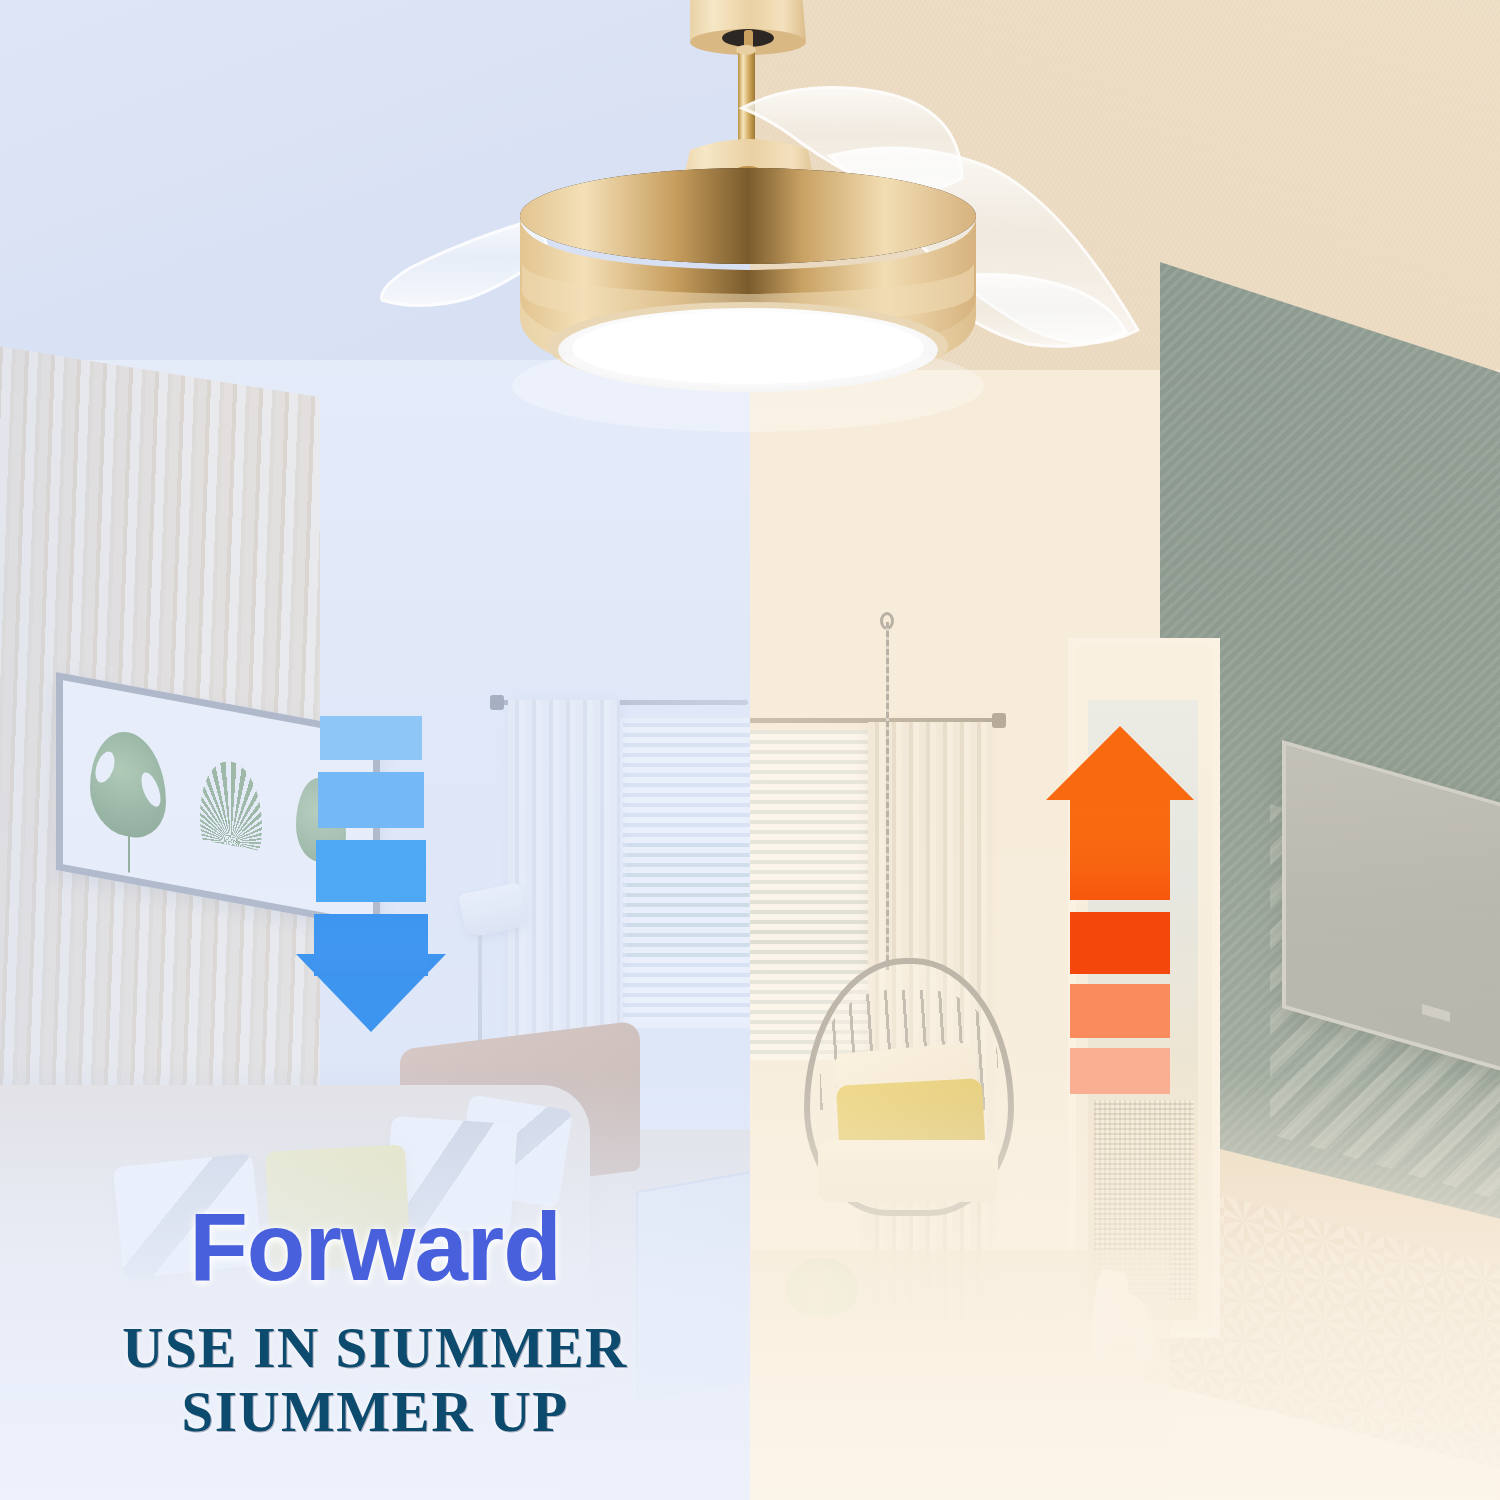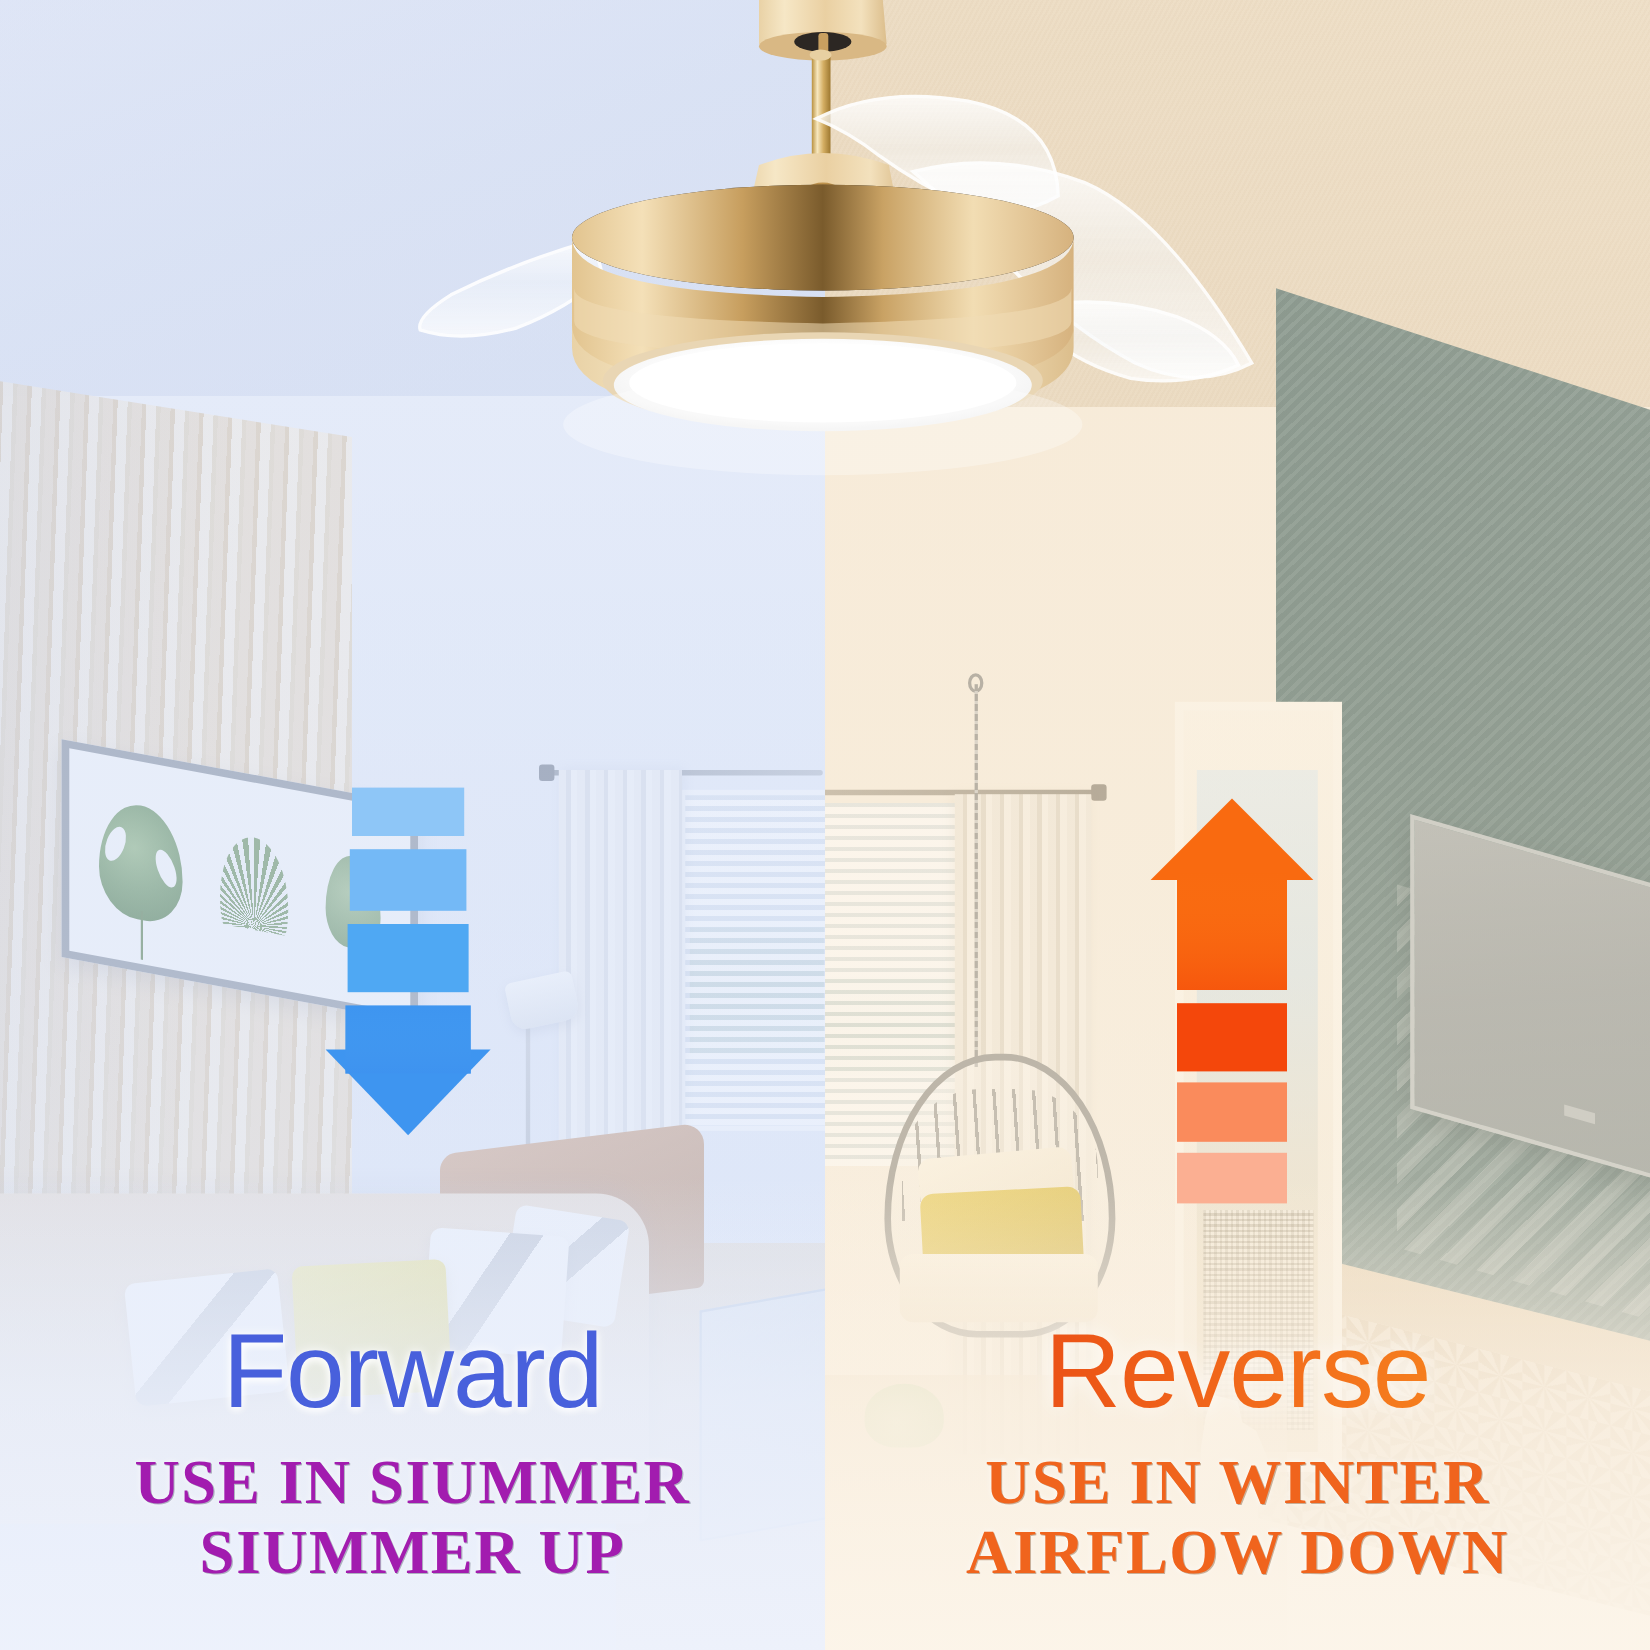--- a/index.html
+++ b/index.html
@@ -271,21 +271,21 @@
   .arrow { position:absolute; }
   .arrow svg { display:block; overflow:visible; }
 
   
   .caption{ position:absolute; text-align:center; }
   .cap-left{ left:50px; top:1198px; width:650px; }
   .cap-right{ left:800px; top:1198px; width:650px; }
 
   .headline{
     font-family:"Liberation Sans", sans-serif;
-    font-weight:normal;
+    font-weight:bold;
     font-size:96px;
     line-height:1.02;
     letter-spacing:-1px;
   }
   .headline-blue{
     color:#4860DC;
     text-shadow:0 0 10px rgba(255,255,255,.95), 0 3px 7px rgba(255,255,255,.9);
   }
   .headline-orange{
     background:linear-gradient(90deg,#E53E16 0%,#ED5817 30%,#F36F1C 58%,#F8901F 100%);
@@ -295,21 +295,21 @@
   }
   .subline{
     font-family:"Liberation Serif", serif;
     font-weight:bold;
     font-size:57px;
     line-height:1.12;
     margin-top:20px;
     letter-spacing:1.5px;
   }
   .subline-blue{
-    color:#a21caf;
+    color:#0c4a6e;
     text-shadow:1px 1px 0 rgba(90,95,120,.45), 0 0 6px rgba(255,255,255,.7);
   }
   .subline-orange{
     color:#F0641D;
     text-shadow:1px 1px 0 rgba(140,90,50,.45), 0 0 6px rgba(255,255,255,.7);
   }
   .subline div{ white-space:nowrap; }
 </style>
 </head>
 <body>
@@ -508,21 +508,14 @@
   </div>
 
   <div class="caption cap-left">
     <div class="headline headline-blue">Forward</div>
     <div class="subline subline-blue">
       <div>USE IN SIUMMER</div>
       <div>SIUMMER UP</div>
     </div>
   </div>
 
-  <div class="caption cap-right">
-    <div class="headline headline-orange">Reverse</div>
-    <div class="subline subline-orange">
-      <div>USE IN WINTER</div>
-      <div>AIRFLOW DOWN</div>
-    </div>
-  </div>
 
 </div>
 
 </body></html>

